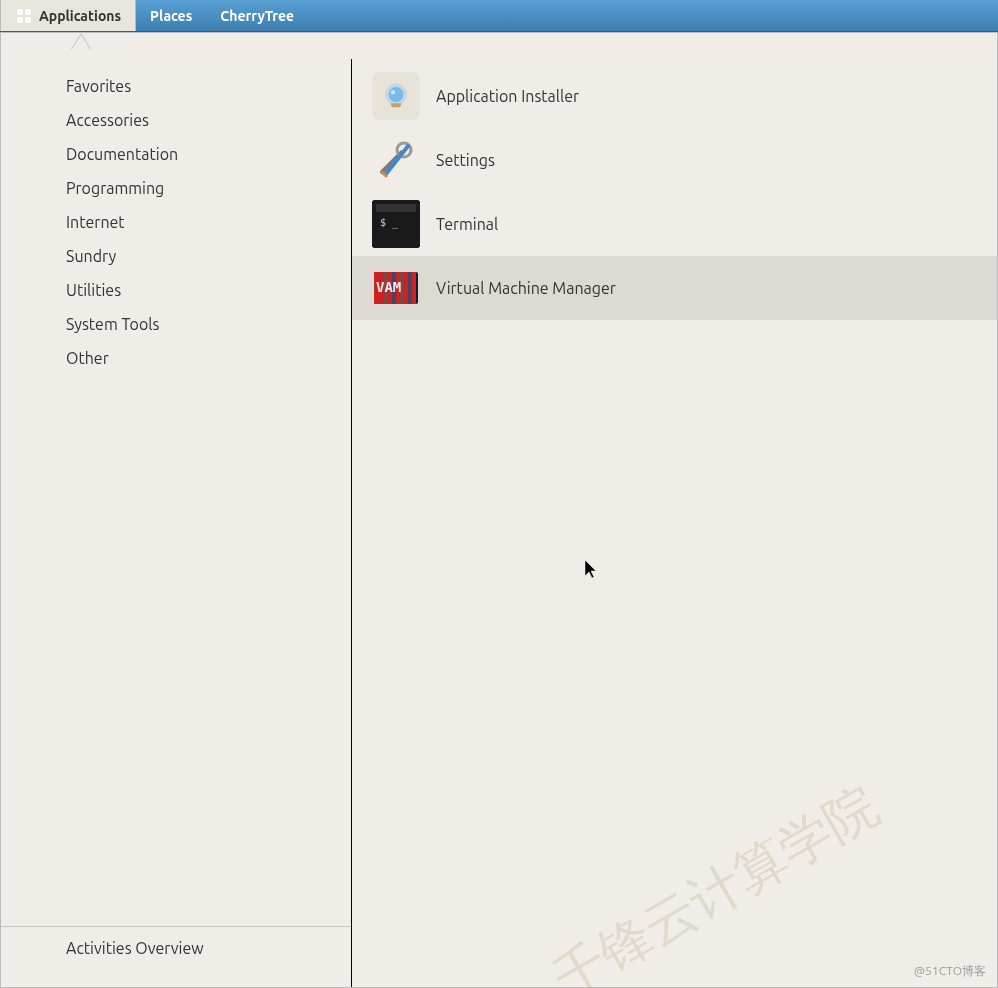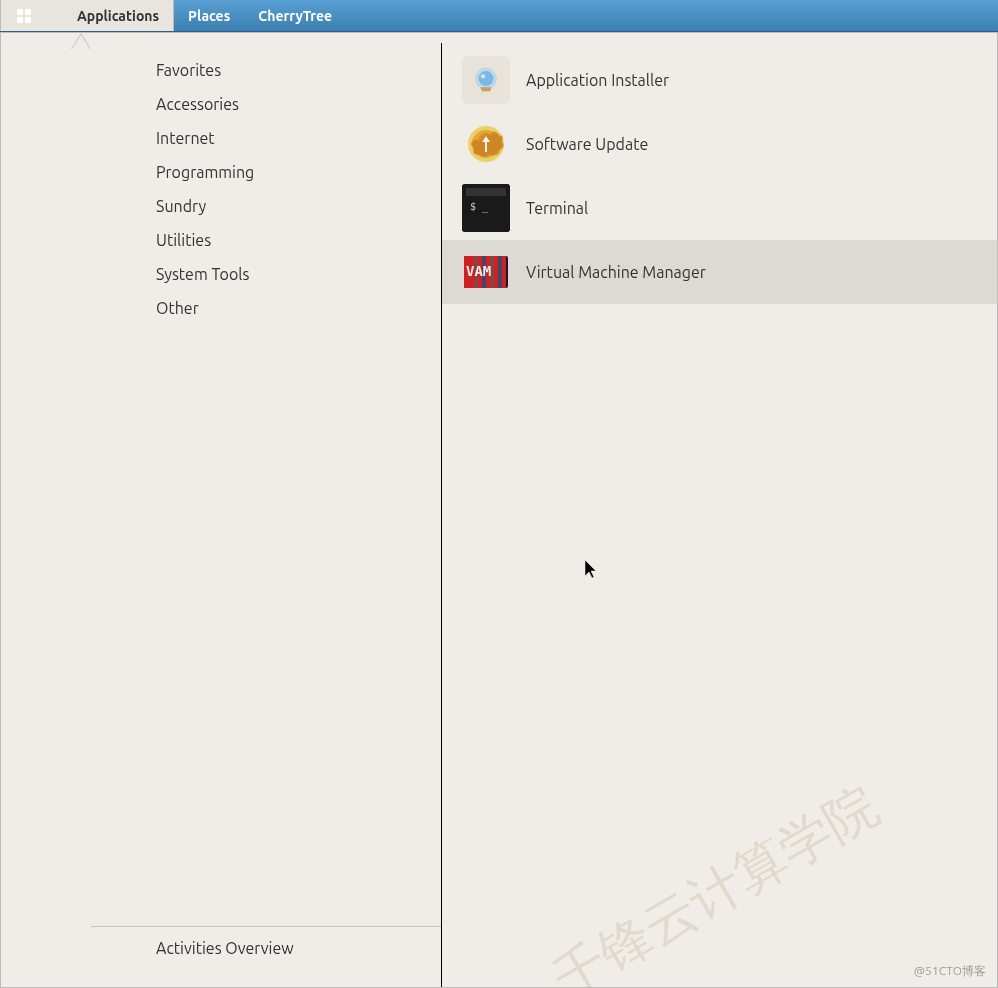--- a/index.html
+++ b/index.html
@@ -25,21 +25,20 @@
     .taskbar-item {
       display: flex;
       align-items: center;
       height: 100%;
       padding: 0 14px;
       color: white;
       font-size: 14px;
       font-weight: bold;
       cursor: pointer;
       white-space: nowrap;
-      gap: 38px;
     }
 
     .taskbar-item.active {
       background: #e8e4de;
       color: #333;
       border-right: 1px solid #bbb;
       border-left: 1px solid #bbb;
     }
 
     .taskbar-icon {
@@ -54,20 +53,21 @@
     
     .menu-container {
       position: absolute;
       top: 32px;
       left: 0;
       width: 998px;
       height: 956px;
       background: #f0ede8;
       border: 1px solid #bbb;
       display: flex;
+      flex-direction: column;
     }
 
     
     .menu-arrow {
       width: 20px;
       height: 16px;
       margin-left: 70px;
       margin-top: 0;
       position: relative;
     }
@@ -253,24 +253,27 @@
   <div class="menu-content">
 
     <div class="sidebar">
       <div class="sidebar-item">
         <span>Favorites</span>
       </div>
       <div class="sidebar-item">
         <span>Accessories</span>
       </div>
       <div class="sidebar-item">
+        <span>Documentation</span>
+      </div>
+      <div class="sidebar-item">
+        <span>Programming</span>
+      </div>
+      <div class="sidebar-item">
         <span>Internet</span>
-      </div>
-      <div class="sidebar-item">
-        <span>Programming</span>
       </div>
       <div class="sidebar-item">
         <span>Sundry</span>
       </div>
       <div class="sidebar-item">
         <span>Utilities</span>
       </div>
       <div class="sidebar-item">
         <span>System Tools</span>
       </div>
@@ -293,34 +296,34 @@
             <circle cx="24" cy="22" r="14" fill="#b0d4f0" opacity="0.7"></circle>
             <circle cx="24" cy="22" r="10" fill="#7ab8e8"></circle>
             <circle cx="20" cy="19" r="3" fill="white" opacity="0.6"></circle>
             <path d="M16 34 Q24 44 32 34" fill="#c8a060" stroke="none"></path>
             <rect x="18" y="34" width="12" height="5" fill="#c8a060" rx="1"></rect>
           </svg>
         </div>
         <span class="app-label">Application Installer</span>
       </div>
 
-
       <div class="app-item">
-        <div class="app-icon icon-update">
+        <div class="app-icon icon-settings">
           <svg width="48" height="48" viewBox="0 0 48 48">
-            <circle cx="24" cy="24" r="18" fill="#e8c84a" opacity="0.8"></circle>
-            <circle cx="24" cy="24" r="14" fill="#e8a830"></circle>
-            <path d="M16 20 Q20 10 28 14 Q32 8 38 16 Q42 14 40 22 Q44 26 38 30 Q36 38 28 34 Q24 40 18 34 Q10 36 12 28 Q6 24 12 20 Z" fill="#d4902a"></path>
-            <path d="M18 22 Q22 12 30 16 Q34 10 38 18 Q40 16 40 22 Q42 26 36 30 Q32 38 26 34 Q20 40 16 34 Q10 36 12 28 Q8 22 14 20 Z" fill="#cc7a20" opacity="0.5"></path>
-
-            <path d="M20 22 L24 16 L28 22 L25 22 L25 32 L23 32 L23 22 Z" fill="white" opacity="0.9"></path>
+
+            <line x1="10" y1="36" x2="30" y2="16" stroke="#7a7a7a" stroke-width="4" stroke-linecap="round"></line>
+            <circle cx="32" cy="14" r="7" fill="none" stroke="#999" stroke-width="3"></circle>
+
+            <line x1="36" y1="10" x2="14" y2="38" stroke="#4488cc" stroke-width="4" stroke-linecap="round"></line>
+            <line x1="10" y1="36" x2="14" y2="40" stroke="#cc8844" stroke-width="3" stroke-linecap="round"></line>
           </svg>
         </div>
-        <span class="app-label">Software Update</span>
-      </div>
+        <span class="app-label">Settings</span>
+      </div>
+
 
 
       <div class="app-item">
         <div class="app-icon icon-terminal">
           <svg width="48" height="48" viewBox="0 0 48 48">
             <rect width="48" height="48" fill="#1a1a1a" rx="3"></rect>
             <rect x="4" y="4" width="40" height="8" fill="#333"></rect>
             <text x="8" y="26" font-family="monospace" font-size="10" fill="#cccccc">$ _</text>
           </svg>
         </div>

